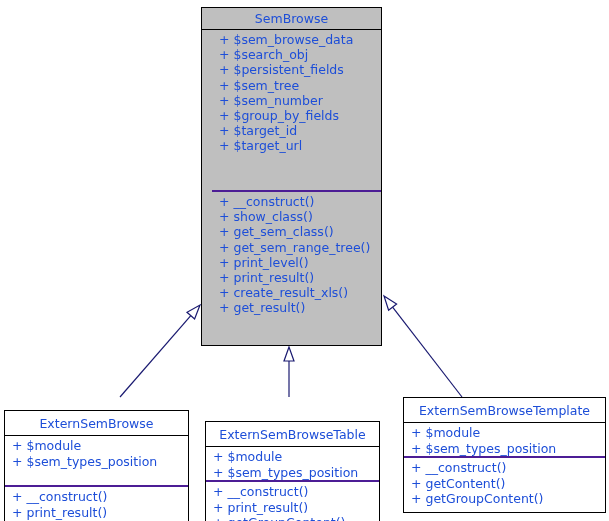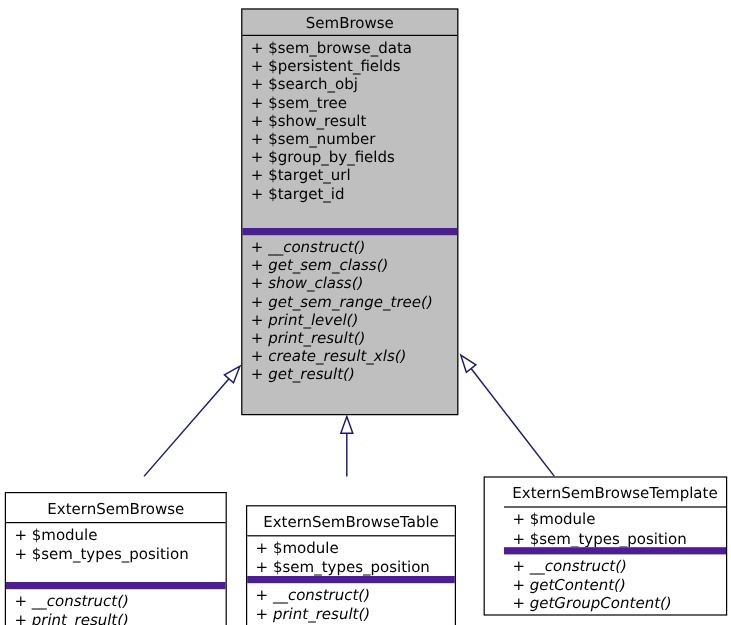--- a/index.html
+++ b/index.html
@@ -4,21 +4,21 @@
 <style>
   * { box-sizing: border-box; margin: 0; padding: 0; }
   html, body { background: #ffffff; }
   .canvas {
     position: relative;
     width: 609px;
     height: 521px;
     background: #ffffff;
     font-family: "DejaVu Sans", "Liberation Sans", sans-serif;
     font-size: 12.5px;
-    color: #000000;
+    color: #1d4ed8;
     overflow: hidden;
   }
   .edges {
     position: absolute;
     left: 0; top: 0;
     width: 609px; height: 521px;
     z-index: 0;
   }
   .uml-node {
     position: absolute;
@@ -38,22 +38,22 @@
     justify-content: center;
     white-space: nowrap;
     overflow: hidden;
   }
   .uml-sec {
     padding: 2px 7px 0 7px;
     white-space: nowrap;
     overflow: hidden;
     flex: 0 0 auto;
   }
-  .uml-sec.grow { flex: 1 1 auto; border-top: 6px solid #4c1d95; font-style: italic; }
-  .root .uml-sec { line-height: 15.2px; }
+  .uml-sec.grow { flex: 1 1 auto; border-top: 2px solid #4c1d95; }
+  .root .uml-sec { line-height: 15.2px; margin-left: 10px; }
   .child .uml-sec { line-height: 15.6px; }
   .member-row { white-space: nowrap; }
 </style>
 </head>
 <body>
 
 <div class="canvas">
 
   <svg class="edges" width="609" height="521" viewBox="0 0 609 521" xmlns="http://www.w3.org/2000/svg">
 
@@ -70,33 +70,32 @@
     <g>
       <line x1="462" y1="397" x2="392.6" y2="307.1" stroke="#191970" stroke-width="1.2"></line>
       <polygon points="384,296 396.6,304 388.6,310.2" fill="#ffffff" stroke="#191970" stroke-width="1.2"></polygon>
     </g>
   </svg>
 
   <div class="uml-node root" style="left:201px; top:7px; width:181px; height:339px;">
     <div class="uml-title" style="height:22px;">SemBrowse</div>
     <div class="uml-sec" style="height:160px;">
         <div class="member-row">+ $sem_browse_data</div>
+        <div class="member-row">+ $search_obj</div>
         <div class="member-row">+ $persistent_fields</div>
-        <div class="member-row">+ $search_obj</div>
         <div class="member-row">+ $sem_tree</div>
-        <div class="member-row">+ $show_result</div>
         <div class="member-row">+ $sem_number</div>
         <div class="member-row">+ $group_by_fields</div>
+        <div class="member-row">+ $target_id</div>
         <div class="member-row">+ $target_url</div>
-        <div class="member-row">+ $target_id</div>
       </div>
     <div class="uml-sec grow">
         <div class="member-row">+ __construct()</div>
+        <div class="member-row">+ show_class()</div>
         <div class="member-row">+ get_sem_class()</div>
-        <div class="member-row">+ show_class()</div>
         <div class="member-row">+ get_sem_range_tree()</div>
         <div class="member-row">+ print_level()</div>
         <div class="member-row">+ print_result()</div>
         <div class="member-row">+ create_result_xls()</div>
         <div class="member-row">+ get_result()</div>
       </div>
   </div>
 
   <div class="uml-node child" style="left:4px; top:410px; width:185px; height:116px;">
     <div class="uml-title" style="height:25px;">ExternSemBrowse</div>
@@ -116,21 +115,21 @@
         <div class="member-row">+ $module</div>
         <div class="member-row">+ $sem_types_position</div>
       </div>
     <div class="uml-sec grow">
         <div class="member-row">+ __construct()</div>
         <div class="member-row">+ print_result()</div>
         <div class="member-row">+ getGroupContent()</div>
       </div>
   </div>
 
-  <div class="uml-node child" style="left:403px; top:397px; width:203px; height:116px;padding-left:16px;">
+  <div class="uml-node child" style="left:403px; top:397px; width:203px; height:116px;">
     <div class="uml-title" style="height:25px;">ExternSemBrowseTemplate</div>
     <div class="uml-sec" style="height:33px;">
         <div class="member-row">+ $module</div>
         <div class="member-row">+ $sem_types_position</div>
       </div>
     <div class="uml-sec grow">
         <div class="member-row">+ __construct()</div>
         <div class="member-row">+ getContent()</div>
         <div class="member-row">+ getGroupContent()</div>
       </div>

